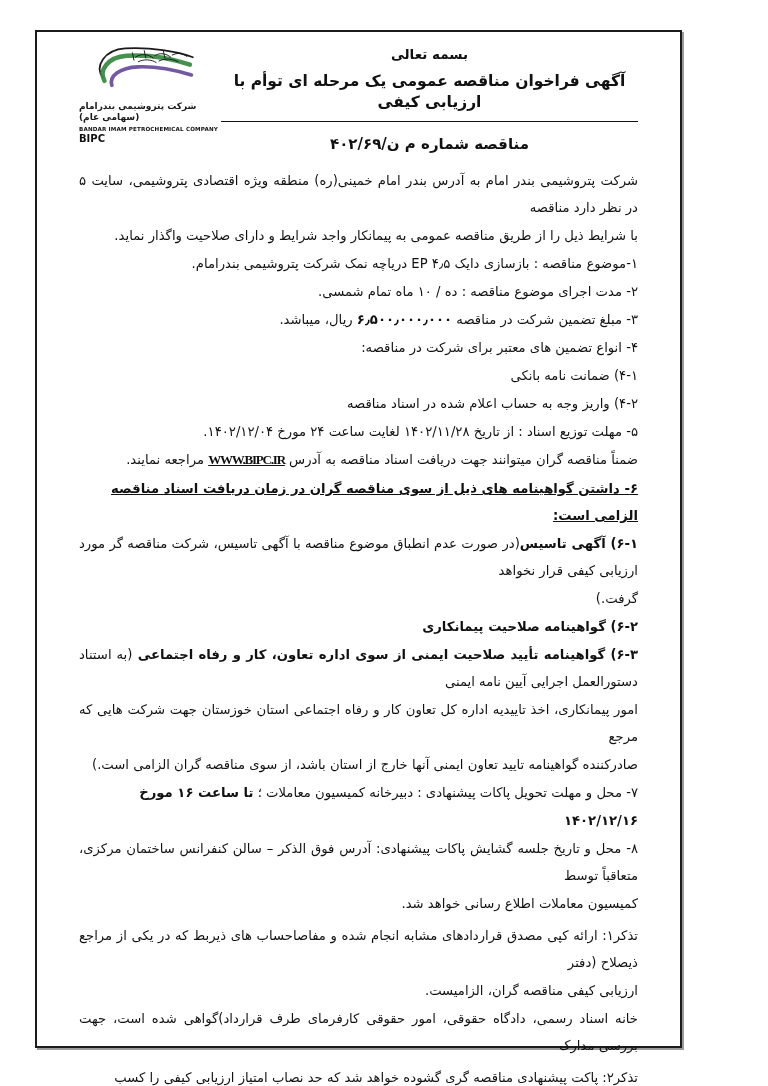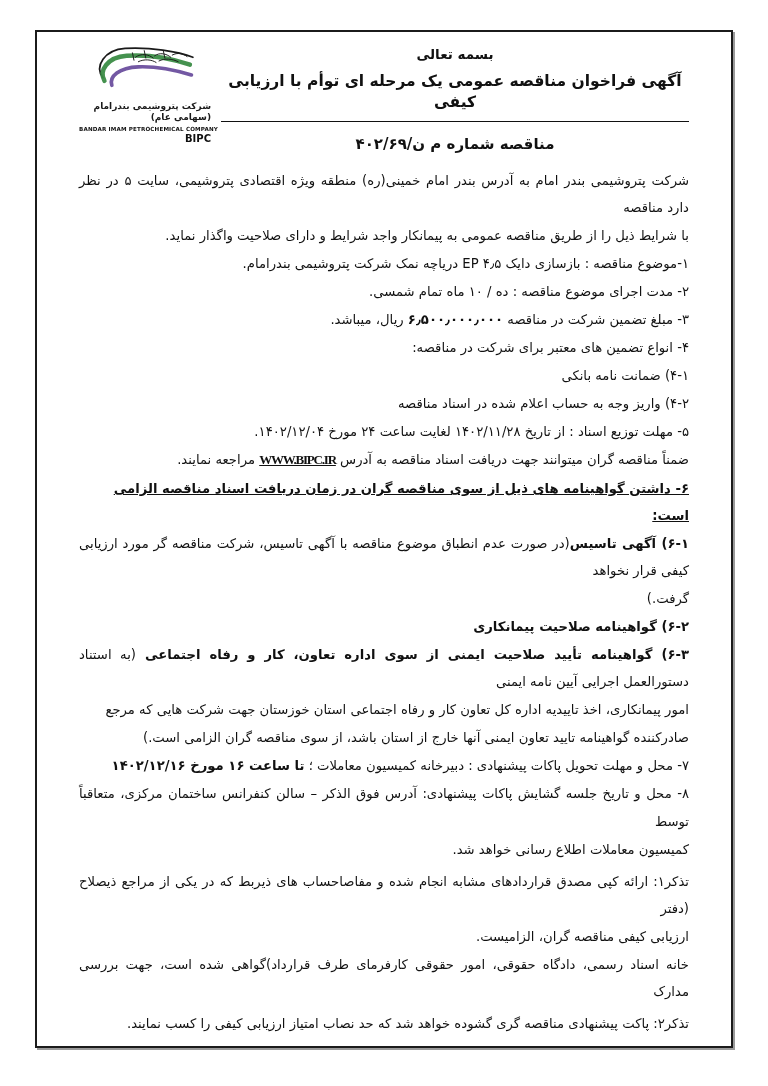--- a/index.html
+++ b/index.html
@@ -13,21 +13,21 @@
     height: 1086px;
     font-family: "DejaVu Sans", "Liberation Sans", sans-serif;
     color: #111111;
     overflow: hidden;
     position: relative;
   }
   .page-frame {
     position: absolute;
     left: 35px;
     top: 30px;
-    width: 698px;
+    width: 647px;
     height: 1018px;
     border: 2px solid #1b1b1b;
     box-shadow: 2px 2px 0 0 #9a9a9a;
     background: #ffffff;
     box-sizing: border-box;
   }
   .page-inner {
     position: absolute;
     left: 0;
     top: 0;
@@ -71,21 +71,21 @@
     font-weight: bold;
     margin: 6px 0 0 0;
     line-height: 1.3;
     direction: rtl;
   }
 
   
   .logo-block {
     flex: 0 0 auto;
     width: 132px;
-    text-align: right;
+    text-align: left;
     padding-top: 4px;
   }
   .logo-mark {
     width: 112px;
     height: 56px;
     margin: 0 auto;
     display: block;
   }
   .logo-fa {
     font-size: 9px;

